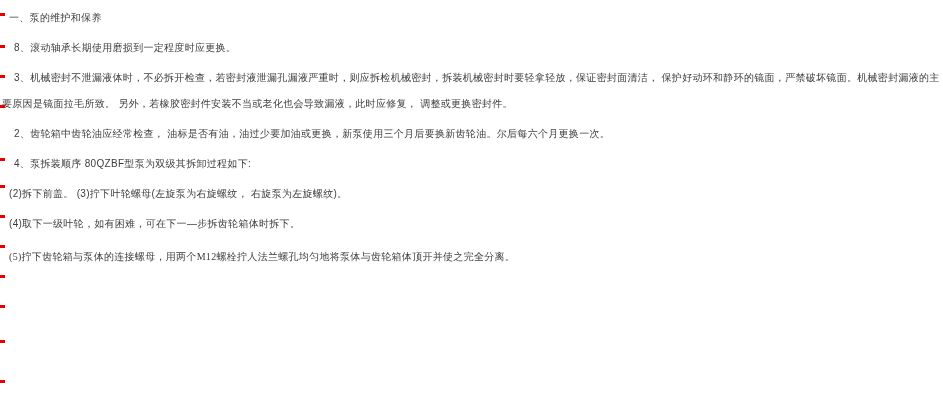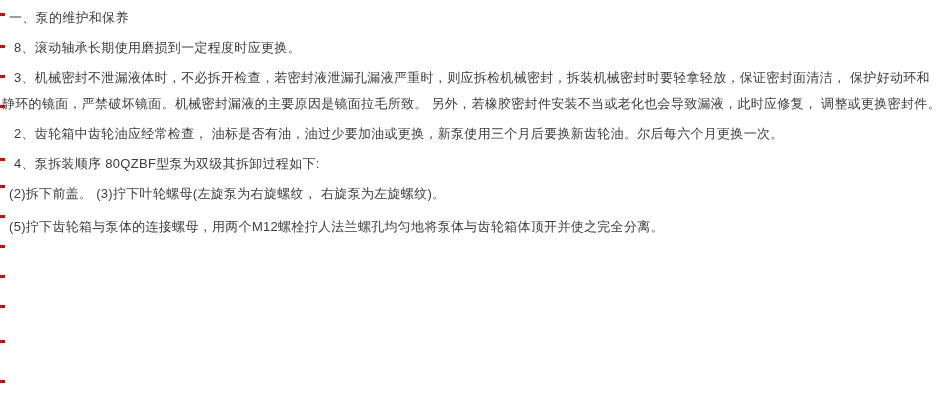--- a/index.html
+++ b/index.html
@@ -3,35 +3,35 @@
 <meta charset="utf-8">
 <style>
   html, body { margin: 0; padding: 0; background: #ffffff; }
   .page {
     position: relative;
     width: 943px;
     height: 418px;
     background: #ffffff;
     font-family: "Liberation Sans", sans-serif;
     color: #3c3c3c;
-    font-size: 13px;
+    font-size: 10px;
     overflow: hidden;
     box-sizing: border-box;
     padding-top: 5px;
   }
   .doc p {
     margin: 0 2px 4px 2px;
     line-height: 26px;
     white-space: pre-wrap;
     letter-spacing: 0.3px;
   }
   .title  { text-indent: 7px; }
   .t-num  { text-indent: 12px; }
   .t-paren{ text-indent: 7px; }
-  .gap-lg { margin-top: 7px !important; }
+  .gap-lg { margin-top: 7px !important; font-family: Liberation Serif, serif; }
   .redmark {
     position: absolute;
     left: 0;
     width: 5px;
     height: 3px;
     background: #e60000;
   }
 </style>
 </head>
 <body>
@@ -51,16 +51,17 @@
   <div class="redmark" style="top: 340px; background: rgb(230, 0, 0);"></div>
   <div class="redmark" style="top: 380px; background: rgb(230, 0, 0);"></div>
 
   <div class="doc">
     <p class="title">一、泵的维护和保养</p>
     <p class="t-num">8、滚动轴承长期使用磨损到一定程度时应更换。</p>
     <p class="t-num">3、机械密封不泄漏液体时，不必拆开检查，若密封液泄漏孔漏液严重时，则应拆检机械密封，拆装机械密封时要轻拿轻放，保证密封面清洁， 保护好动环和静环的镜面，严禁破坏镜面。机械密封漏液的主要原因是镜面拉毛所致。 另外，若橡胶密封件安装不当或老化也会导致漏液，此时应修复， 调整或更换密封件。</p>
     <p class="t-num">2、齿轮箱中齿轮油应经常检查， 油标是否有油，油过少要加油或更换，新泵使用三个月后要换新齿轮油。尔后每六个月更换一次。</p>
     <p class="t-num">4、泵拆装顺序 80QZBF型泵为双级其拆卸过程如下:</p>
     <p class="t-paren">(2)拆下前盖。 (3)拧下叶轮螺母(左旋泵为右旋螺纹， 右旋泵为左旋螺纹)。</p>
+    <p class="t-paren">(4)取下一级叶轮，如有困难，可在下一—步拆齿轮箱体时拆下。</p>
     <p class="t-paren gap-lg">(5)拧下齿轮箱与泵体的连接螺母，用两个M12螺栓拧人法兰螺孔均匀地将泵体与齿轮箱体顶开并使之完全分离。</p>
   </div>
 
 </div>
 
 </body></html>

